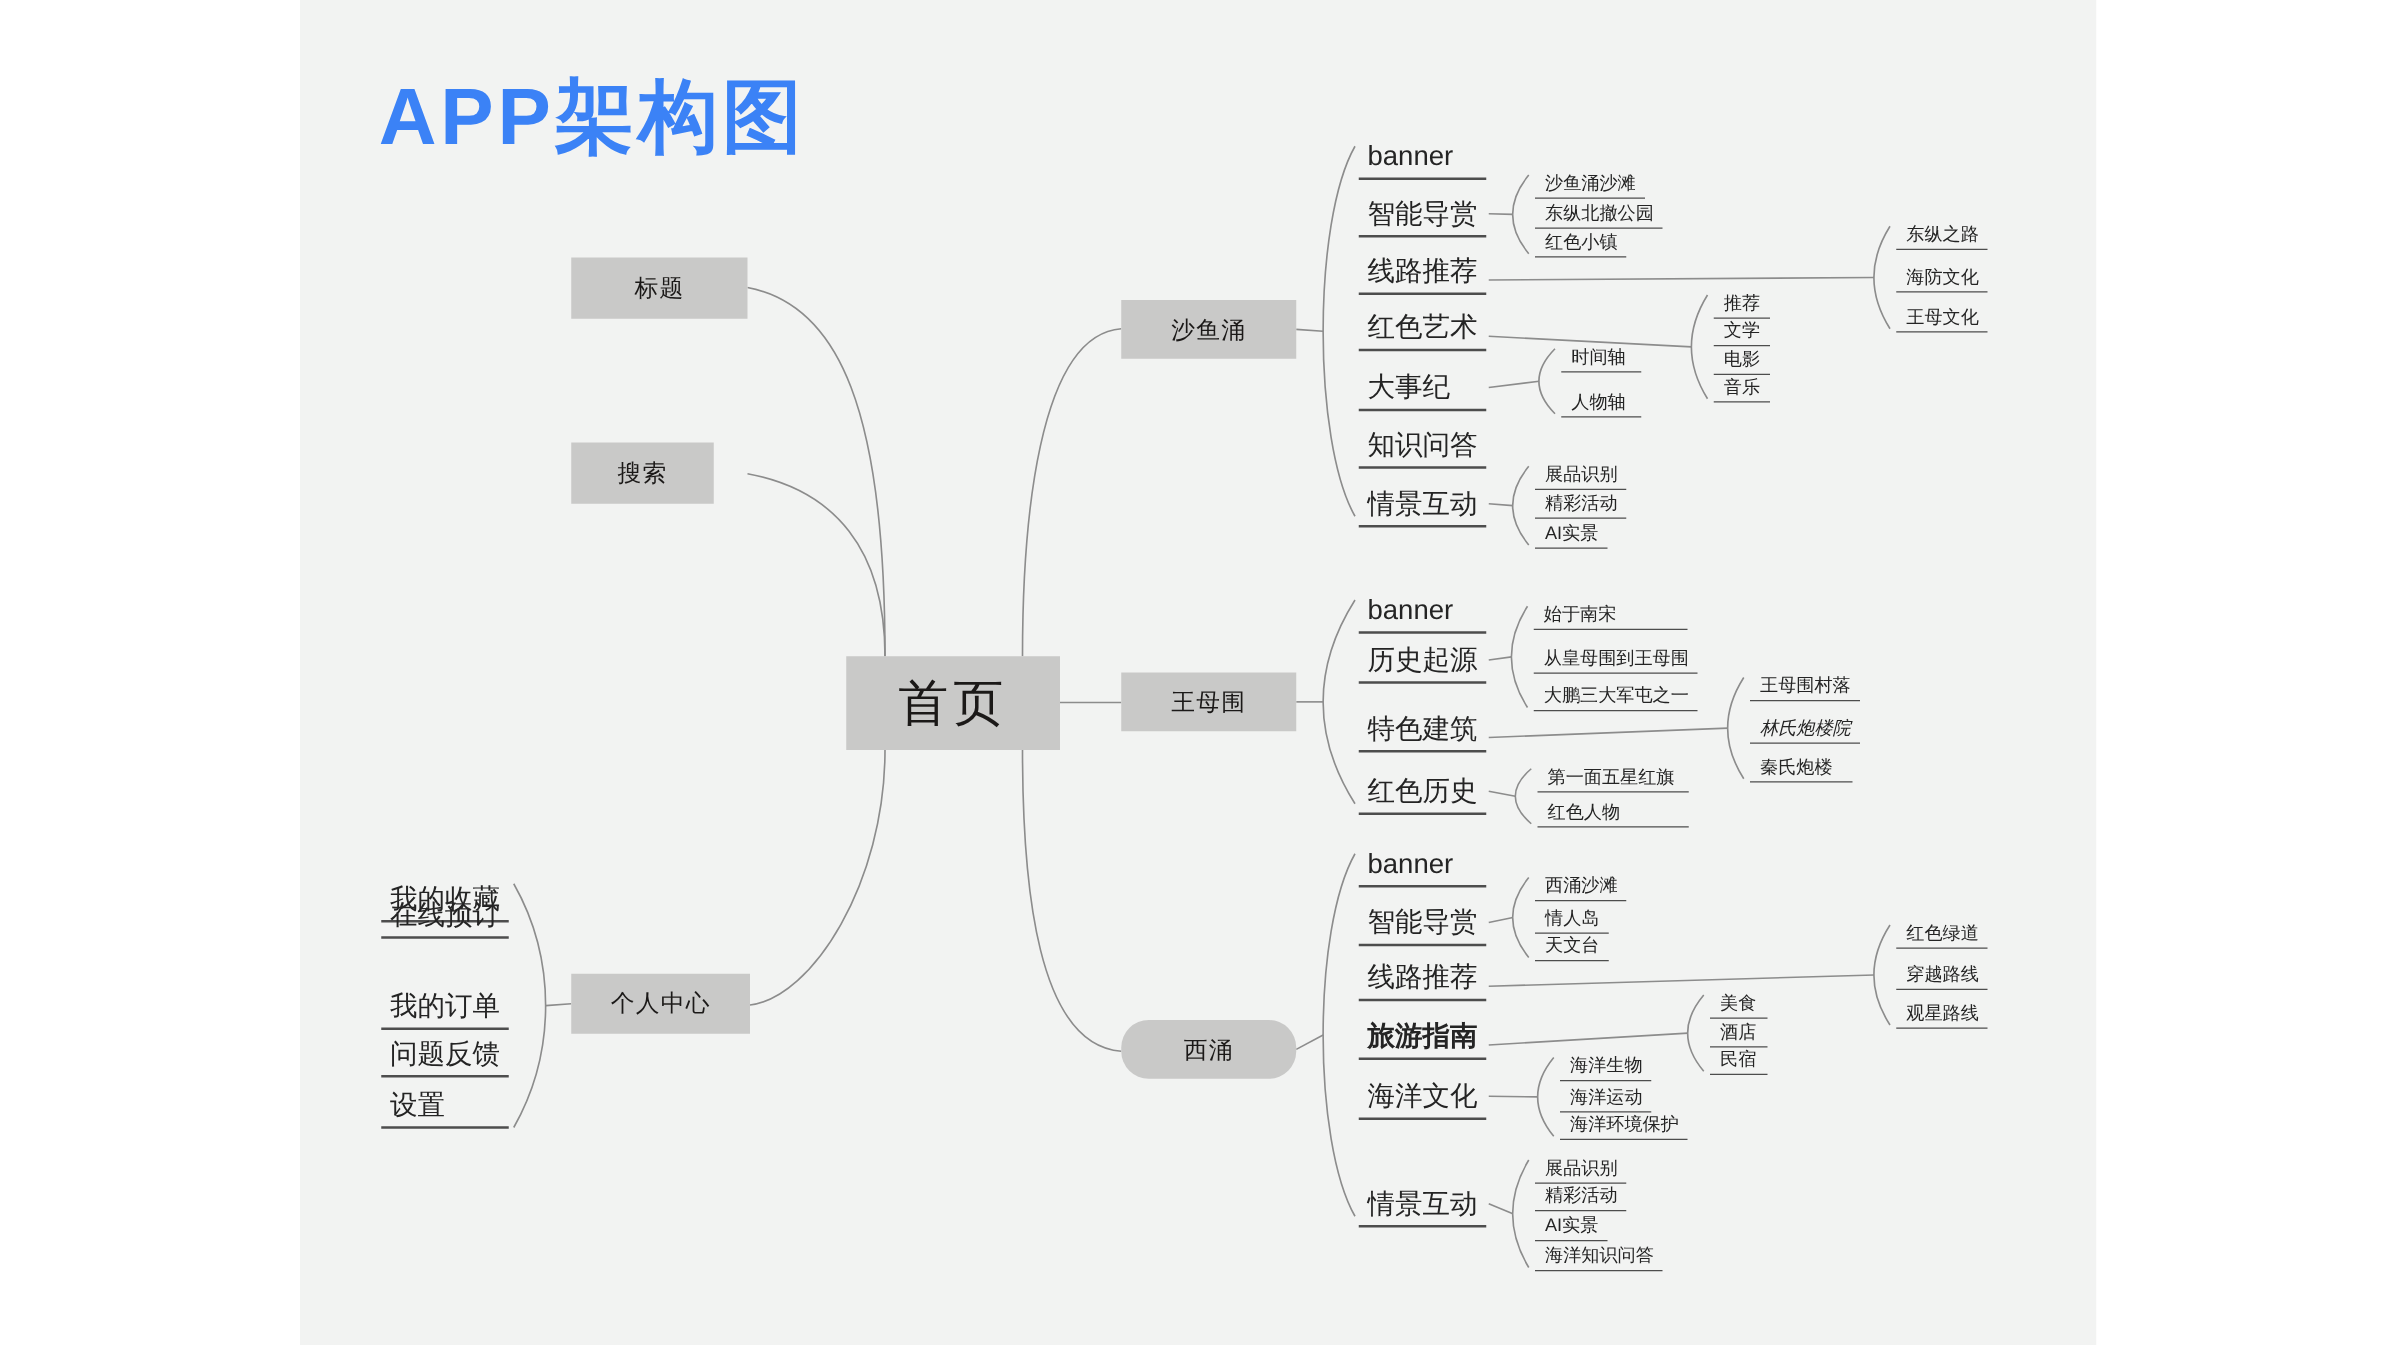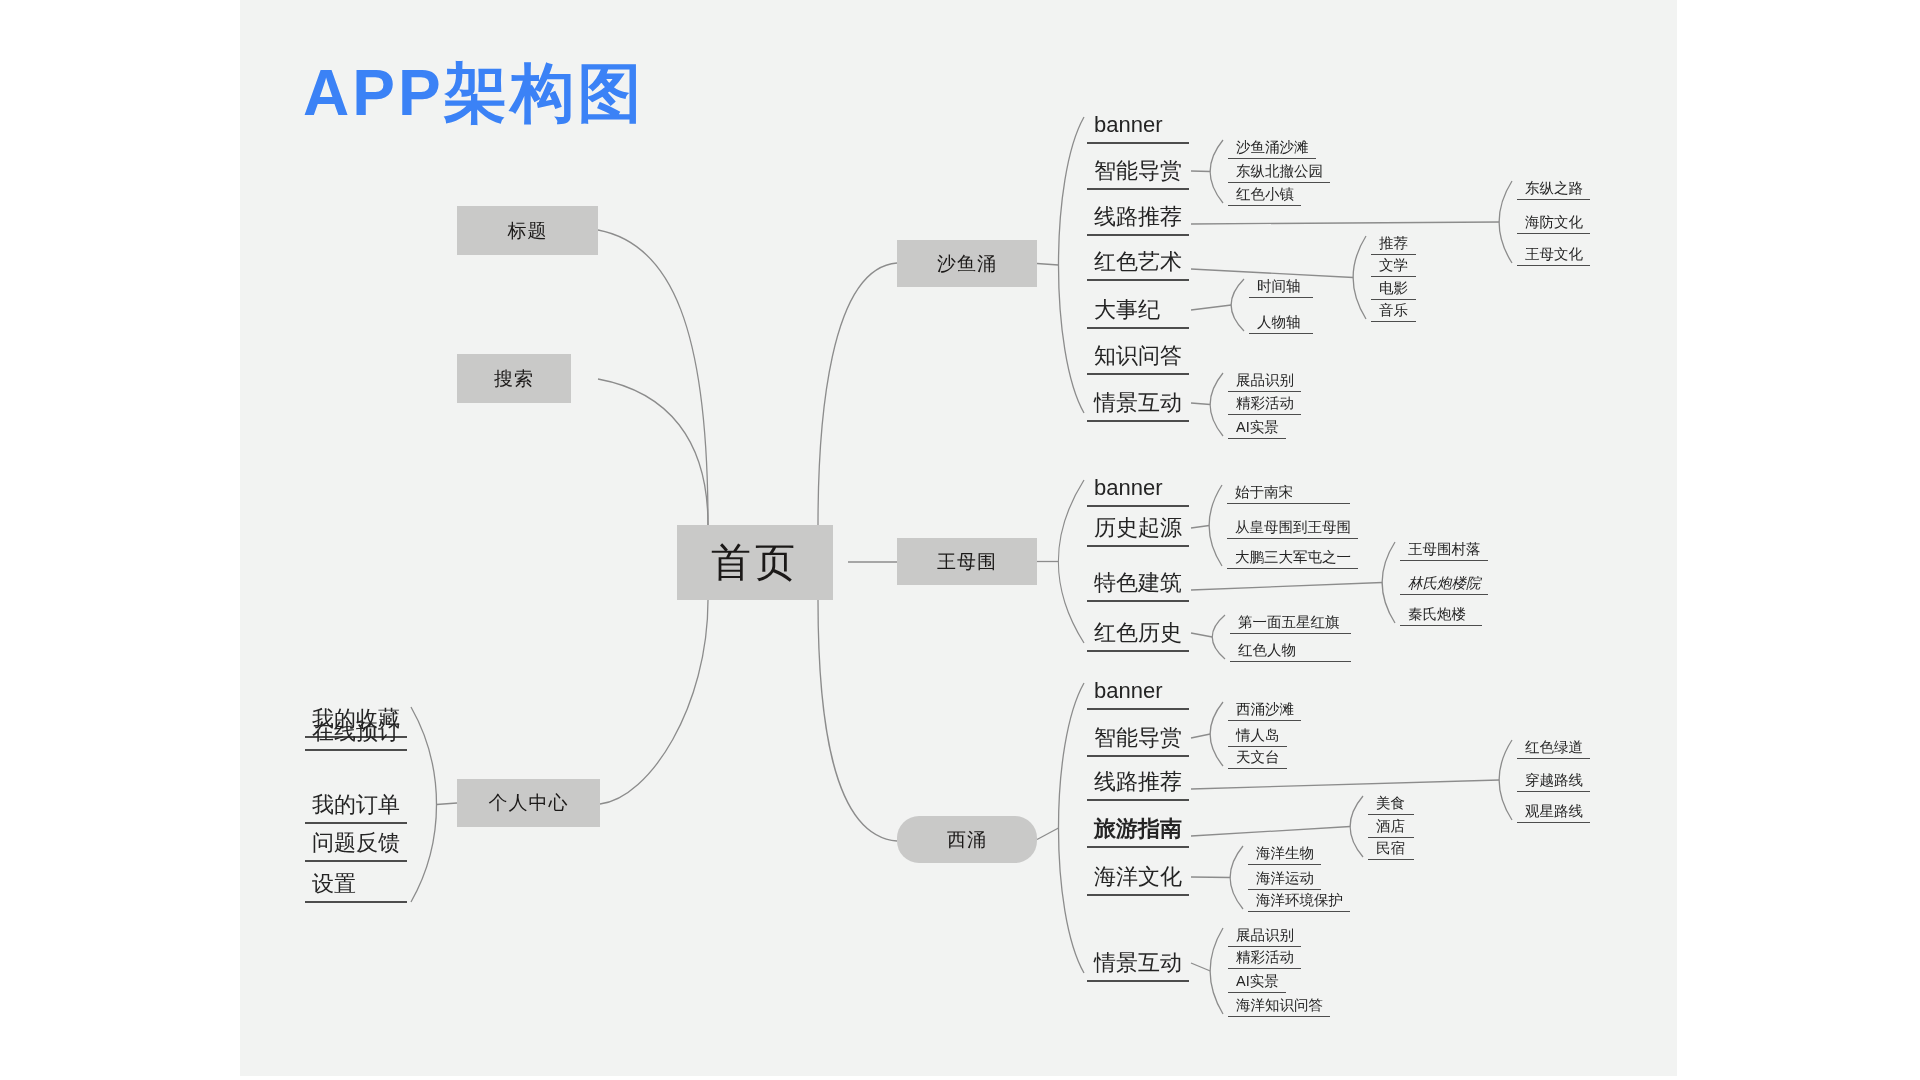--- a/index.html
+++ b/index.html
@@ -59,21 +59,21 @@
     <path d="M1350.3 826.5 L1191 836"></path>
     <path d="M1243 846 C1226 866.79, 1226 888.21, 1243 909"></path>
     <path d="M1230.3 877.5 L1191 877"></path>
     <path d="M1223 928 C1206 956.38, 1206 985.62, 1223 1014"></path>
     <path d="M1210.3 971.0 L1191 963"></path>
     <path d="M1084 683 C1050 743, 1050 913, 1084 973"></path>
     <path d="M1058.5 828.0 L1037 839.5"></path>
   </svg>
 <div class="title">APP架构图</div>
 
-<div class="nbox nroot" style="left: 677px; top: 525px; width: 156px; height: 75px;">首页</div>
+<div class="nbox nroot" style="left: 677px; top: 525px; width: 171px; height: 75px;">首页</div>
 <div class="nbox" style="left: 457px; top: 206px; width: 141px; height: 49px;">标题</div>
 <div class="nbox" style="left: 457px; top: 354px; width: 114px; height: 49px;">搜索</div>
 <div class="nbox" style="left: 457px; top: 779px; width: 143px; height: 48px;">个人中心</div>
 <div class="itm md" style="left: 305px; top: 707px; min-width: 102px;">我的收藏</div>
 <div class="itm md" style="left: 305px; top: 720px; min-width: 102px;">在线预订</div>
 <div class="itm md" style="left: 305px; top: 793px; min-width: 102px;">我的订单</div>
 <div class="itm md" style="left: 305px; top: 831px; min-width: 102px;">问题反馈</div>
 <div class="itm md" style="left: 305px; top: 872px; min-width: 102px;">设置</div>
 <div class="nbox" style="left: 897px; top: 240px; width: 140px; height: 47px;">沙鱼涌</div>
 <div class="itm md" style="left: 1087px; top: 113px; min-width: 102px;">banner</div>

